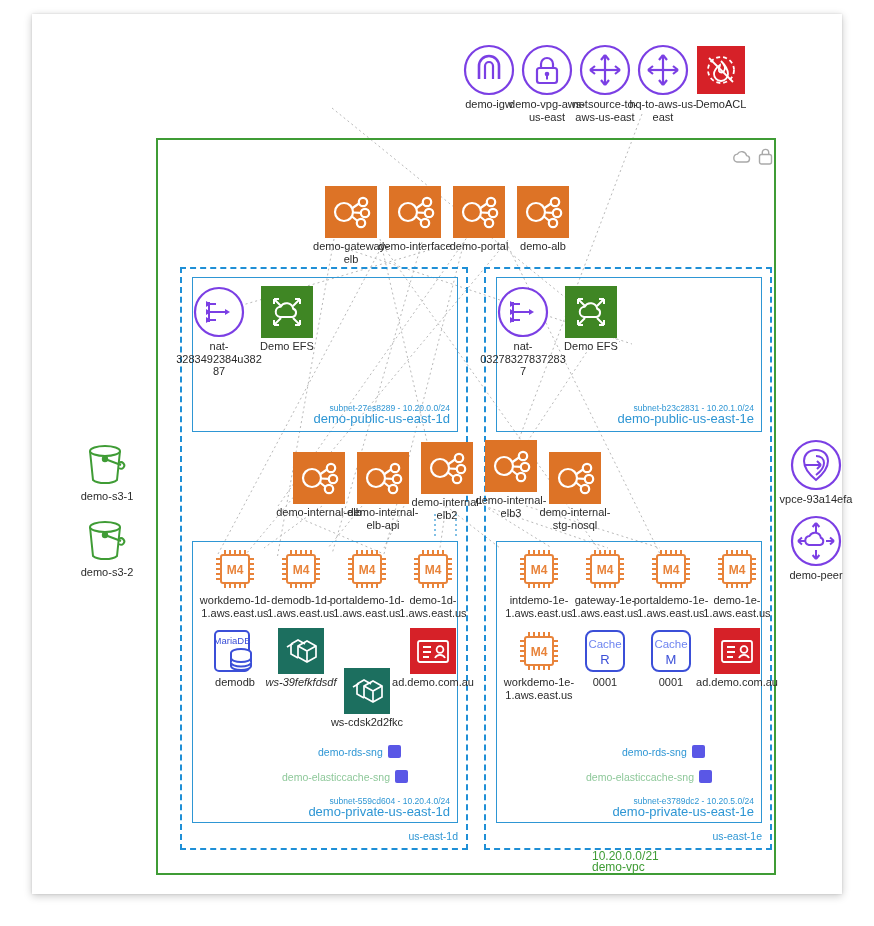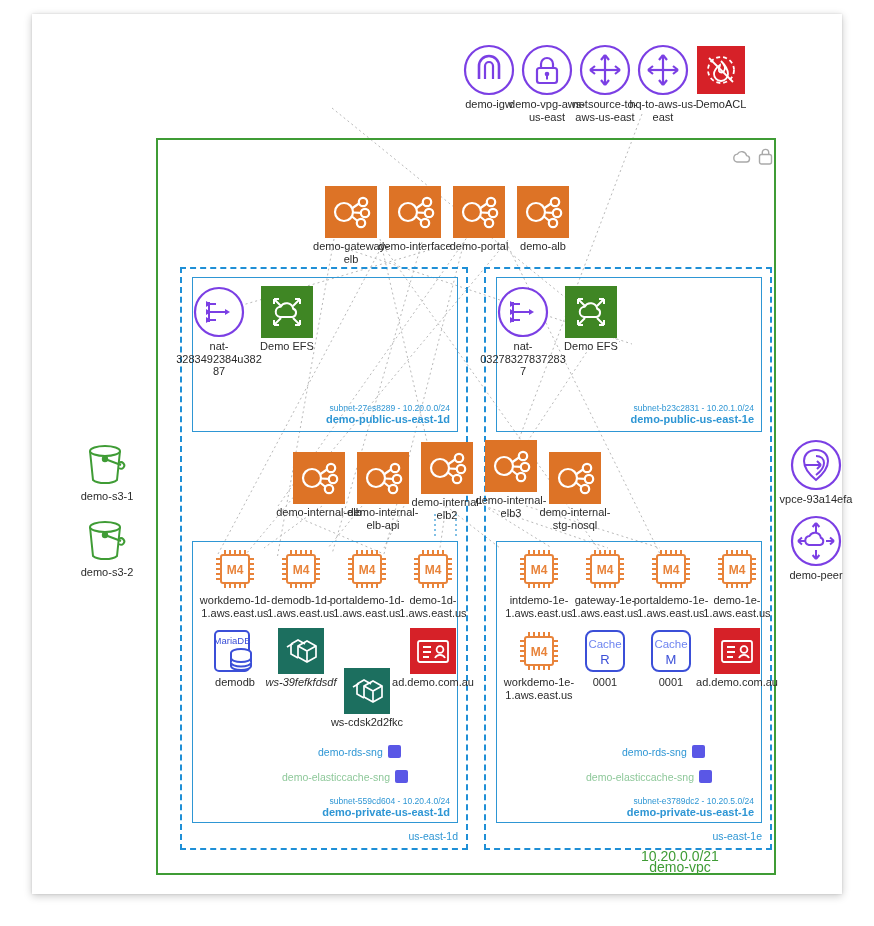--- a/index.html
+++ b/index.html
@@ -10,23 +10,23 @@
   .node{position:absolute;width:86px;text-align:center;}
   .node .glyph{margin:0 auto;display:block;}
   .node .lbl{font-size:11px;line-height:12.5px;color:#2b2b2b;margin-top:2px;word-wrap:break-word;}
   .lbl3{line-height:12.4px;}
   
   #vpcbox{left:124px;top:124px;width:620px;height:737px;border:2px solid #3f9c35;box-sizing:border-box;}
   .azbox{position:absolute;border:2px dashed #1f8fd6;box-sizing:border-box;}
   .subnet{position:absolute;border:1.6px solid #2e96d4;box-sizing:border-box;}
   .subnetlbl{position:absolute;text-align:right;color:#2e96d4;}
   .subnetlbl .l1{font-size:8.5px;line-height:10px;}
-  .subnetlbl .l2{font-size:11px;line-height:12px;font-weight:bold;}
+  .subnetlbl .l2{font-size:13px;line-height:12px;}
   .azlbl{position:absolute;font-size:10.5px;color:#2e96d4;text-align:right;}
-  .vpclbl{position:absolute;font-size:14px;color:#3f9c35;text-align:center;line-height:11px;}
+  .vpclbl{position:absolute;font-size:12px;color:#3f9c35;text-align:left;line-height:11px;}
   .sng{position:absolute;font-size:10.5px;display:flex;align-items:center;gap:5px;}
   .sng .t{white-space:nowrap;}
   .sngbox{width:13px;height:13px;border-radius:2px;display:inline-block;background:#5a57e6;position:relative;}
   svg{display:block;overflow:visible;}
   .edges{position:absolute;left:0;top:0;width:810px;height:880px;pointer-events:none;}
 </style>
 </head>
 <body>
 
 <div id="canvas">

